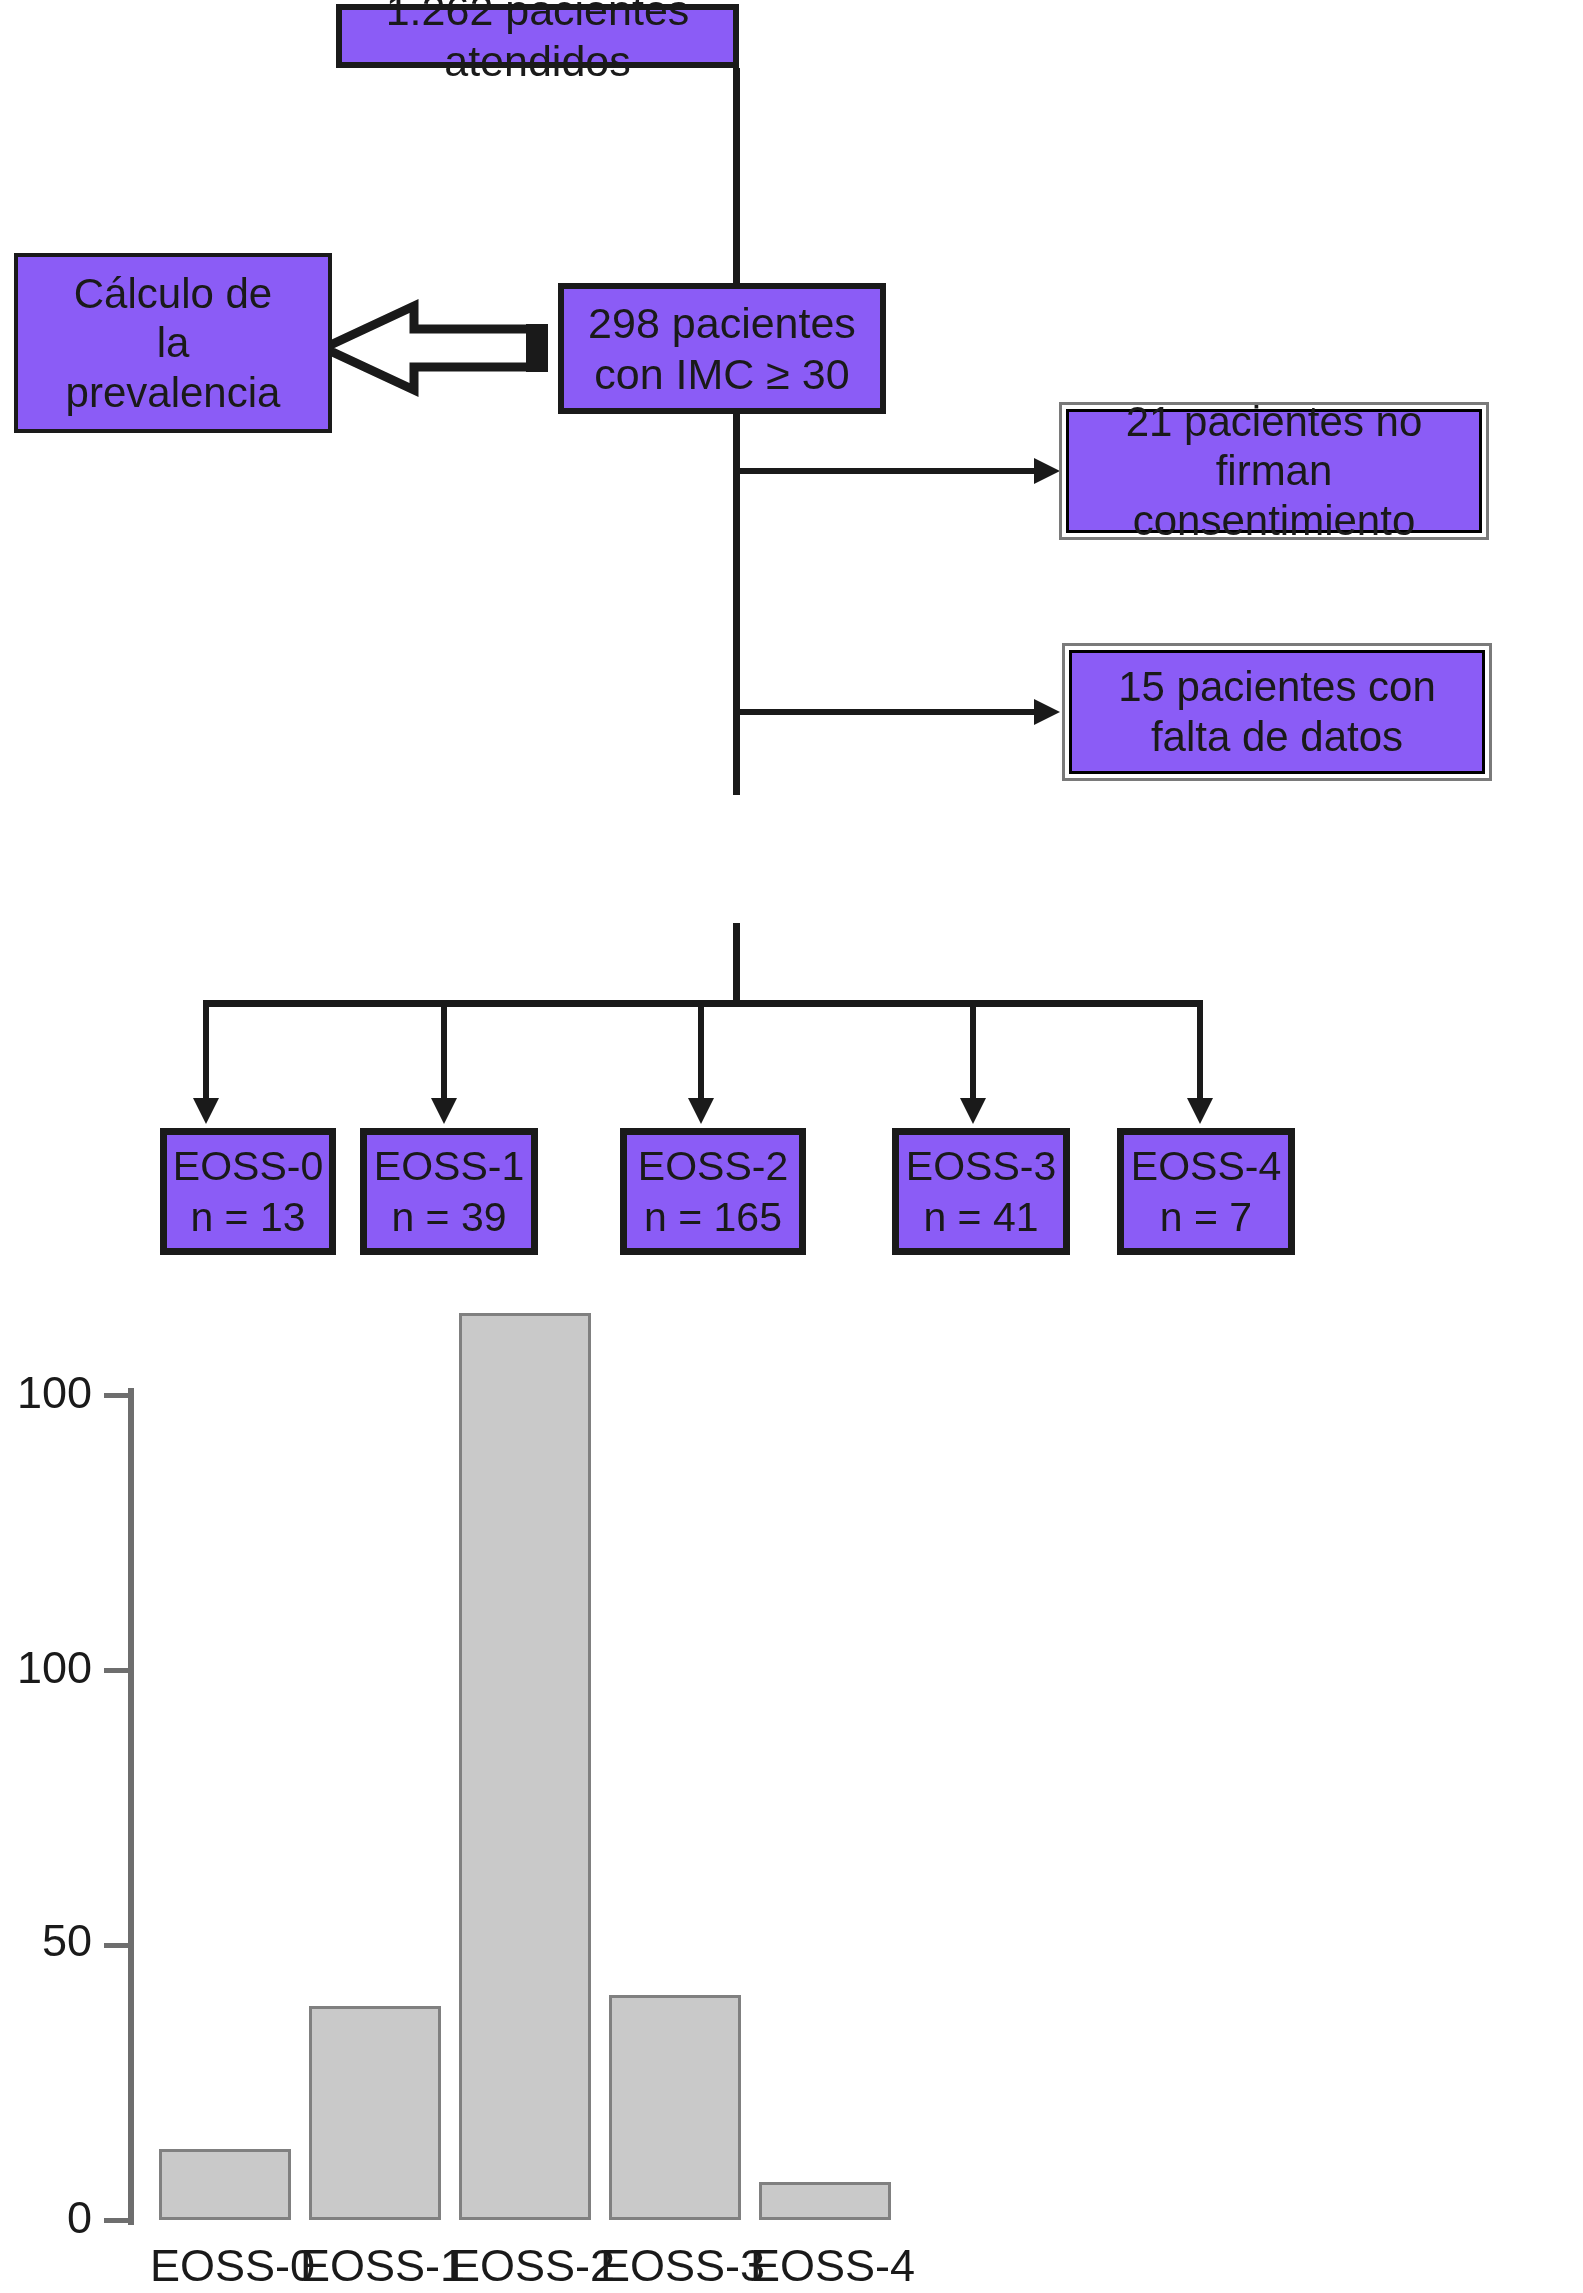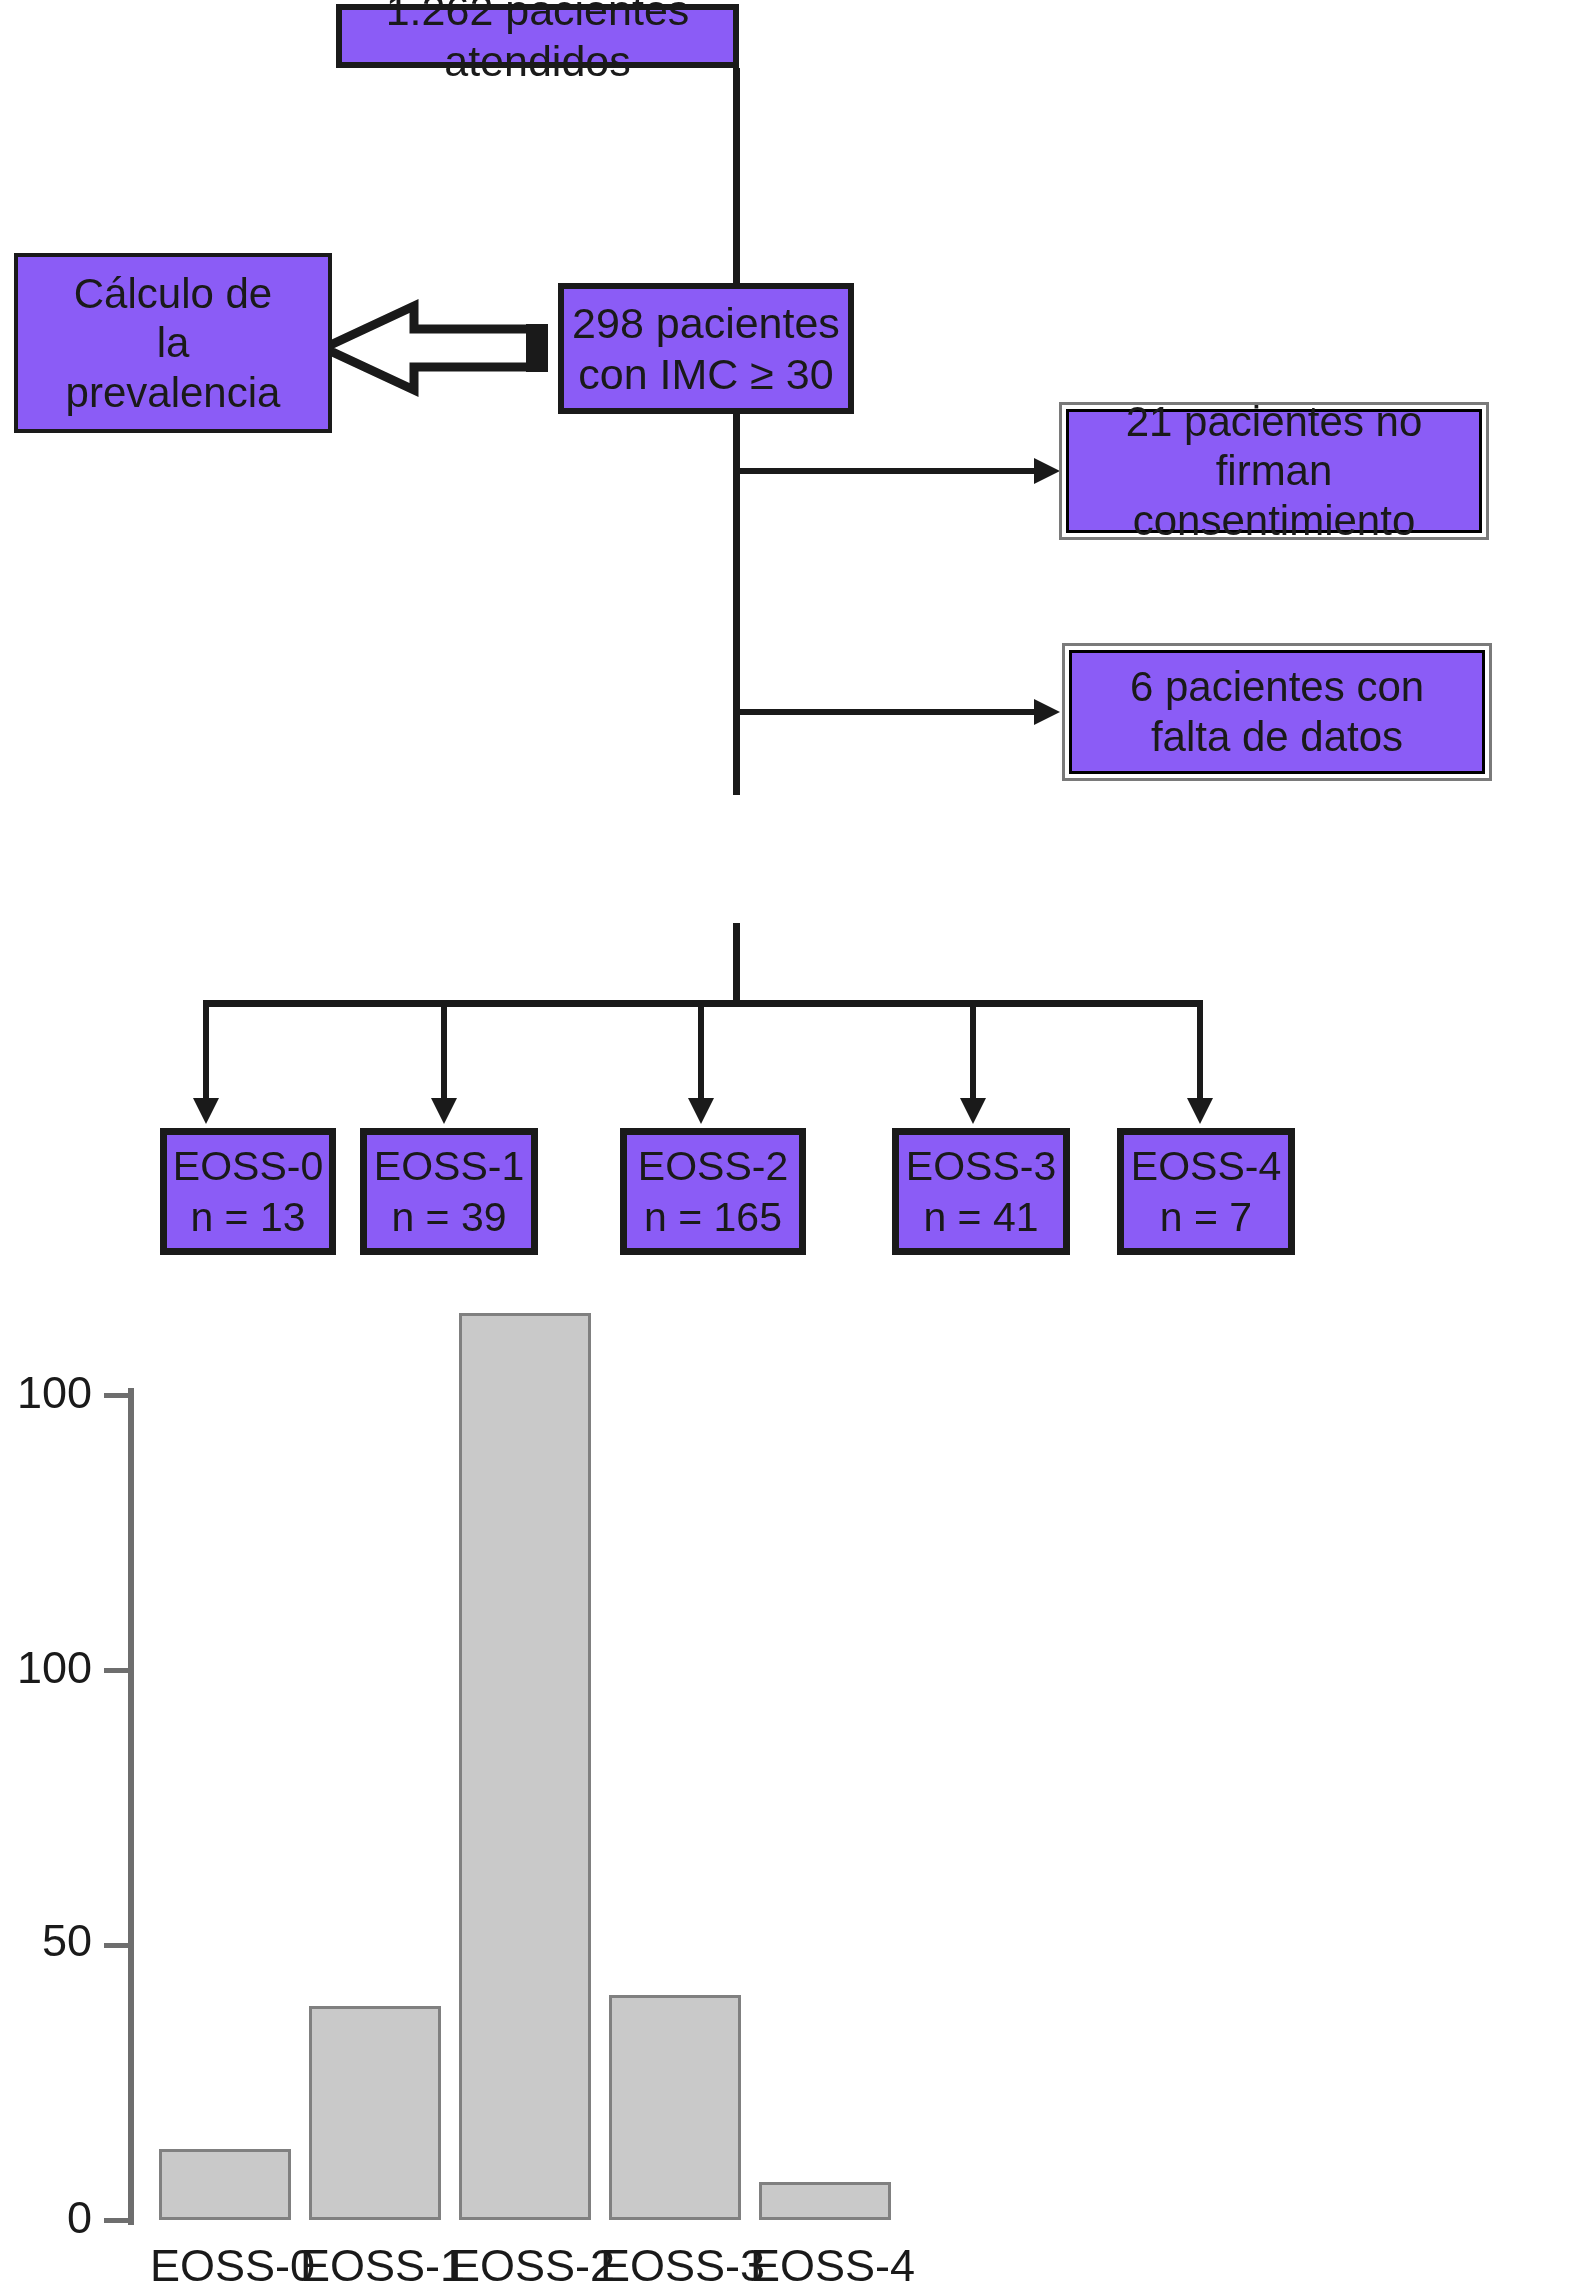--- a/index.html
+++ b/index.html
@@ -138,35 +138,35 @@
 
   <div class="fbox thin" style="left:2px; top:253px; width:318px; height:180px; font-size:42px;margin-left:12px;">Cálculo de
 la
 prevalencia</div>
 
   <svg class="block-arrow" viewBox="0 0 230 104" width="230" height="104" style="left:318px; top:296px;">
     <polygon points="6,52 96,10 96,33 222,33 222,71 96,71 96,94" fill="#ffffff" stroke="#1a1a1a" stroke-width="9" stroke-linejoin="miter"></polygon>
     <rect x="208" y="28" width="22" height="48" fill="#1a1a1a"></rect>
   </svg>
 
-  <div class="fbox" style="left:558px; top:283px; width:296px; height:131px;">298 pacientes
+  <div class="fbox" style="left:558px; top:283px; width:328px; height:131px;">298 pacientes
 con IMC ≥ 30</div>
 
   <div class="vline" style="left:733px; top:414px; height:381px;"></div>
 
   <div class="hline thin" style="left:736px; top:468px; width:300px;"></div>
   <div class="arrow-r" style="left:1034px; top:458px;"></div>
 
   <div class="fbox dbl" style="left:1066px; top:409px; width:416px; height:124px;">21 pacientes no firman
 consentimiento</div>
 
   <div class="hline thin" style="left:736px; top:709px; width:300px;"></div>
   <div class="arrow-r" style="left:1034px; top:699px;"></div>
 
-  <div class="fbox dbl" style="left:1069px; top:650px; width:416px; height:124px;">6 pacientes con
+  <div class="fbox dbl" style="left:1069px; top:650px; width:416px; height:124px;">15 pacientes con
 falta de datos</div>
 
 
   <div class="vline" style="left:733px; top:923px; height:83px;"></div>
 
   <div class="hline" style="left:203px; top:1000px; width:1000px;"></div>
 
   <div class="vline thin" style="left:203px; top:1000px; height:100px;"></div>
   <div class="arrow-d" style="left:193px; top:1098px;"></div>
 

